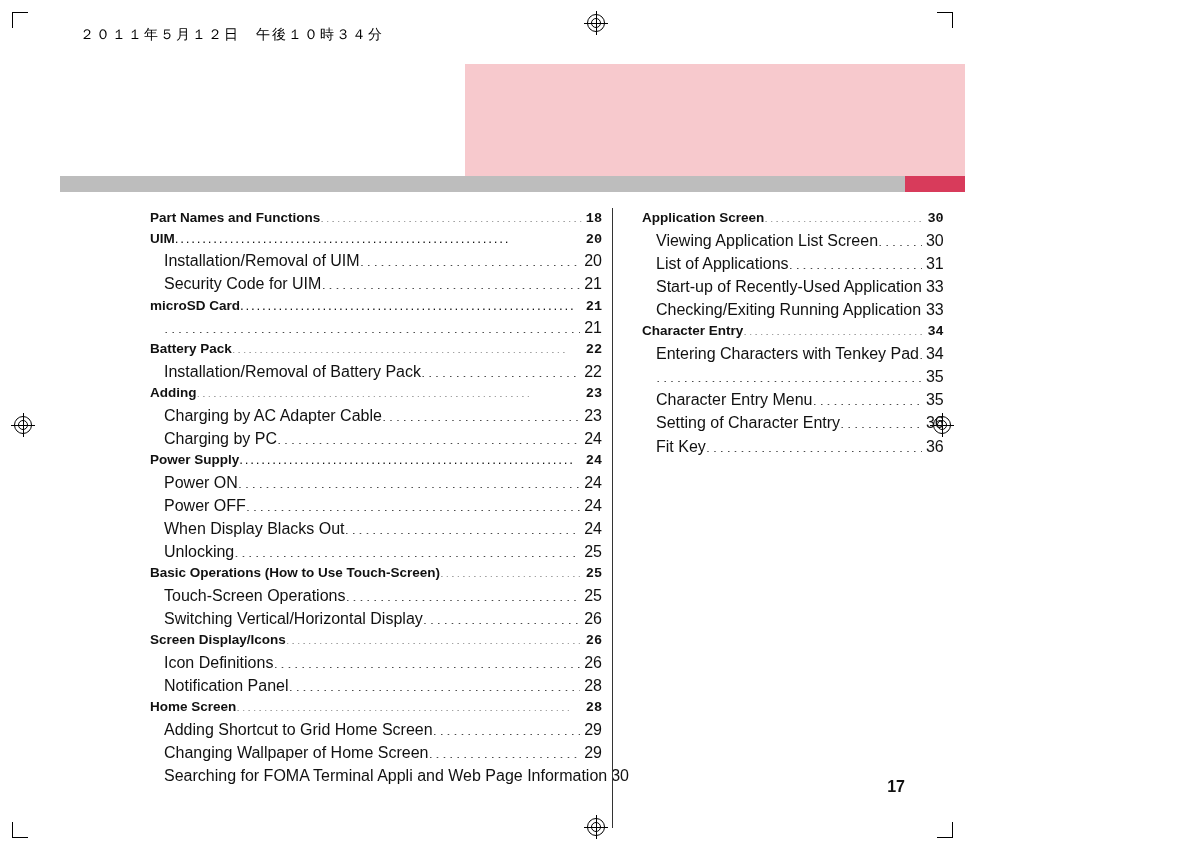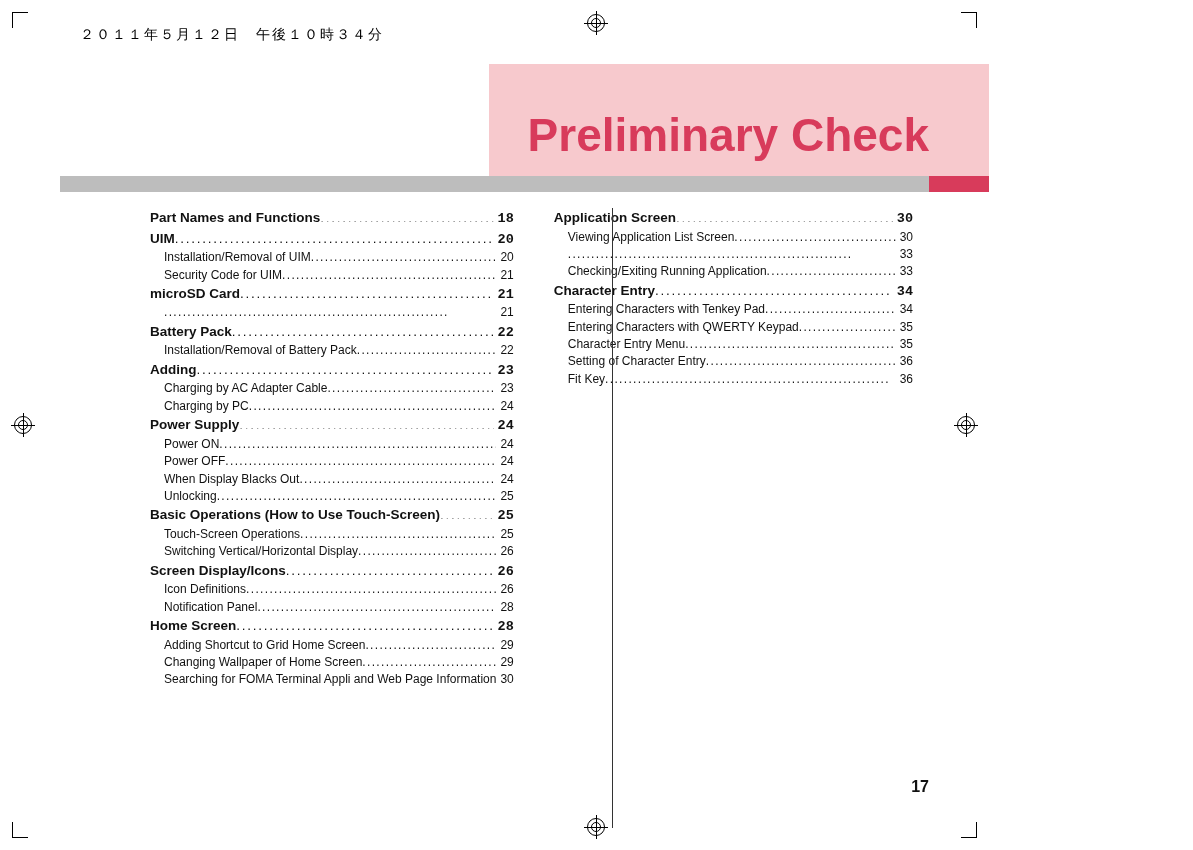--- a/index.html
+++ b/index.html
@@ -1,16 +1,16 @@
 <!DOCTYPE html>
 <html><head>
 <meta charset="utf-8">
 <style>
   html, body { margin: 0; padding: 0; width: 1193px; height: 850px; background: #fff; font-family: "Helvetica Neue", Arial, sans-serif; color: #111; }
-  .page { position: relative; width: 965px; height: 850px; background: #fff; overflow: hidden; padding-left: 24px; }
+  .page { position: relative; width: 965px; height: 850px; background: #fff; overflow: hidden; }
   
   .crop-mark { position: absolute; width: 20px; height: 20px; }
   .crop-mark::before, .crop-mark::after { content: ""; position: absolute; background: #000; }
   .crop-mark.tl { top: 12px; left: 12px; }
   .crop-mark.tr { top: 12px; right: 12px; }
   .crop-mark.bl { bottom: 12px; left: 12px; }
   .crop-mark.br { bottom: 12px; right: 12px; }
   .crop-mark.tl::before { top: 0; left: 0; width: 1px; height: 16px; }
   .crop-mark.tl::after  { top: 0; left: 0; width: 16px; height: 1px; }
   .crop-mark.tr::before { top: 0; right: 0; width: 1px; height: 16px; }
@@ -29,29 +29,29 @@
   .reg.top { top: 14px; left: 587px; }
   .reg.bot { bottom: 14px; left: 587px; }
   .reg.left { left: 14px; top: 416px; }
   .reg.right{ right: 14px; top: 416px; }
   .datestamp { position: absolute; top: 26px; left: 80px; font-size: 14px; letter-spacing: 2px; font-family: "MS Mincho", serif; color: #000; }
   .chapter-title { position: absolute; top: 108px; right: 60px; font-size: 46px; font-weight: 700; color: #d83b5b; font-family: Arial, sans-serif; }
   .bar { position: absolute; top: 176px; left: 60px; right: 0; height: 16px; background: #bdbdbd; }
   .bar-accent { position: absolute; top: 176px; right: 0; width: 60px; height: 16px; background: #d83b5b; }
   .pink-block { position: absolute; top: 64px; right: 0; width: 500px; height: 112px; background: #f7c9cd; z-index: 0; }
   .chapter-title, .bar, .bar-accent { z-index: 1; }
-  .toc { position: absolute; top: 208px; left: 150px; right: 76px; display: flex; }
+  .toc { position: absolute; top: 208px; left: 150px; right: 60px; display: flex; }
   .col { width: 452px; display: flex; flex-direction: column; }
   .col.left-col { padding-right: 20px; }
   .col.right-col { padding-left: 20px; }
   .divider { width: 1px; background: #333; margin: 0; align-self: stretch; height: 620px; position: absolute; left: 462px; top: 0; }
   .entry { display: flex; align-items: baseline; font-size: 13.5px; line-height: 1.45; white-space: nowrap; }
   .entry.section .label { font-weight: 700; }
   .entry.section .pg { font-weight: 700; font-family: Liberation Mono, monospace; }
-  .entry.sub { padding-left: 14px; font-size: 12px; }
+  .entry.sub { padding-left: 14px; font-size: 16px; }
   .label { flex: 0 0 auto; }
   .dots { flex: 1 1 auto; overflow: hidden; position: relative; height: 1em; }
   .dots::after { content: " .  .  .  .  .  .  .  .  .  .  .  .  .  .  .  .  .  .  .  .  .  .  .  .  .  .  .  .  .  .  .  .  .  .  .  .  .  .  .  .  .  .  .  .  .  .  .  .  .  .  .  .  .  .  .  .  .  .  .  .  ."; letter-spacing: -1px; position: absolute; left: 0; right: 0; white-space: nowrap; }
   .pg { flex: 0 0 auto; padding-left: 4px; }
   .page-number { position: absolute; bottom: 54px; right: 60px; font-weight: 700; font-size: 16px; }
 </style>
 </head>
 <body>
 
 <div class="page">
@@ -74,21 +74,20 @@
       <div class="ring2"></div>
     </div>
   <div class="reg right">
       <div class="ring1"></div>
       <div class="ring2"></div>
     </div>
 
   <div class="datestamp">２０１１年５月１２日　午後１０時３４分</div>
 
   <div class="pink-block"></div>
-  <div class="chapter-title">Preliminary Check</div>
   <div class="bar"></div>
   <div class="bar-accent"></div>
 
   <div class="toc">
     <div class="col left-col" id="col-left">
         <div class="entry section">
           <span class="label">Part Names and Functions</span>
           <span class="dots"></span>
           <span class="pg">18</span>
         </div>
@@ -223,40 +222,45 @@
           <span class="label">Application Screen</span>
           <span class="dots"></span>
           <span class="pg">30</span>
         </div>
         <div class="entry sub">
           <span class="label">Viewing Application List Screen</span>
           <span class="dots"></span>
           <span class="pg">30</span>
         </div>
         <div class="entry sub">
+          <span class="label">List of Applications</span>
+          <span class="dots"></span>
+          <span class="pg">31</span>
+        </div>
+        <div class="entry sub">
+          <span class="label">Start-up of Recently-Used Application</span>
           <span class="dots"></span>
           <span class="pg">33</span>
         </div>
         <div class="entry sub">
           <span class="label">Checking/Exiting Running Application</span>
           <span class="dots"></span>
           <span class="pg">33</span>
         </div>
         <div class="entry section">
           <span class="label">Character Entry</span>
           <span class="dots"></span>
           <span class="pg">34</span>
         </div>
         <div class="entry sub">
           <span class="label">Entering Characters with Tenkey Pad</span>
           <span class="dots"></span>
           <span class="pg">34</span>
         </div>
         <div class="entry sub">
-          <span class="label">Entering Characters with QWERTY Keypad</span>
           <span class="dots"></span>
           <span class="pg">35</span>
         </div>
         <div class="entry sub">
           <span class="label">Character Entry Menu</span>
           <span class="dots"></span>
           <span class="pg">35</span>
         </div>
         <div class="entry sub">
           <span class="label">Setting of Character Entry</span>

